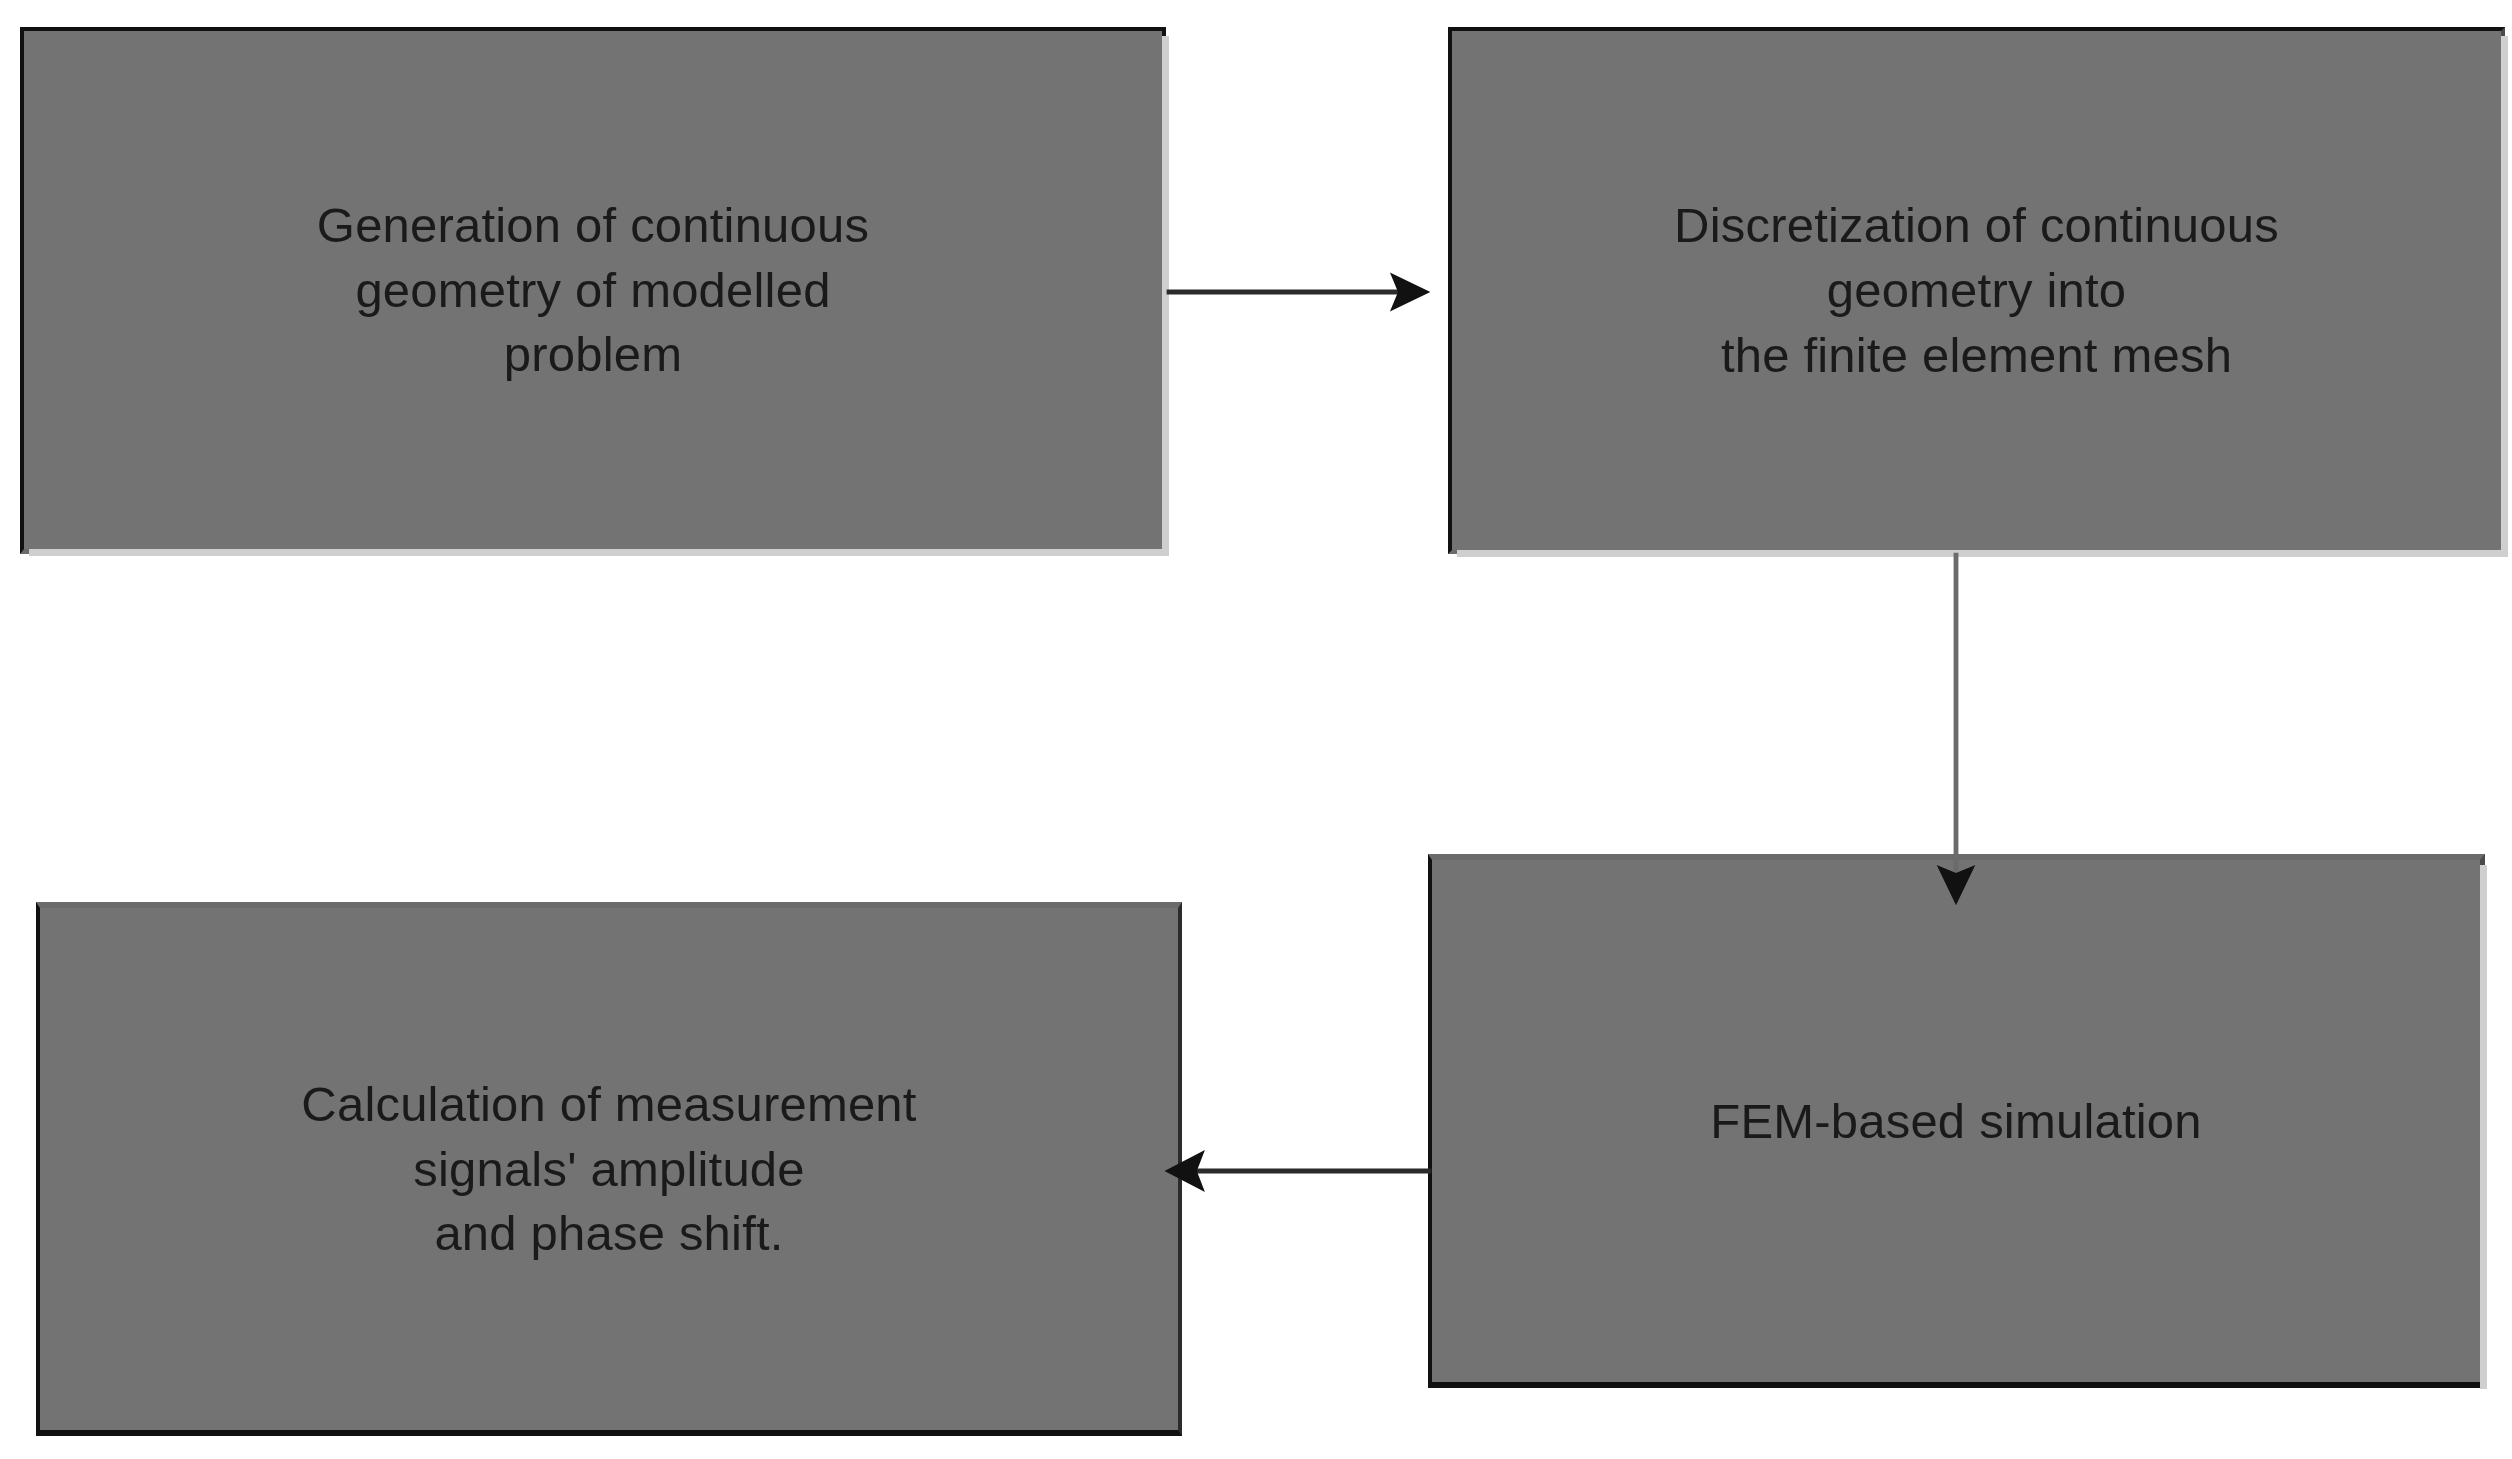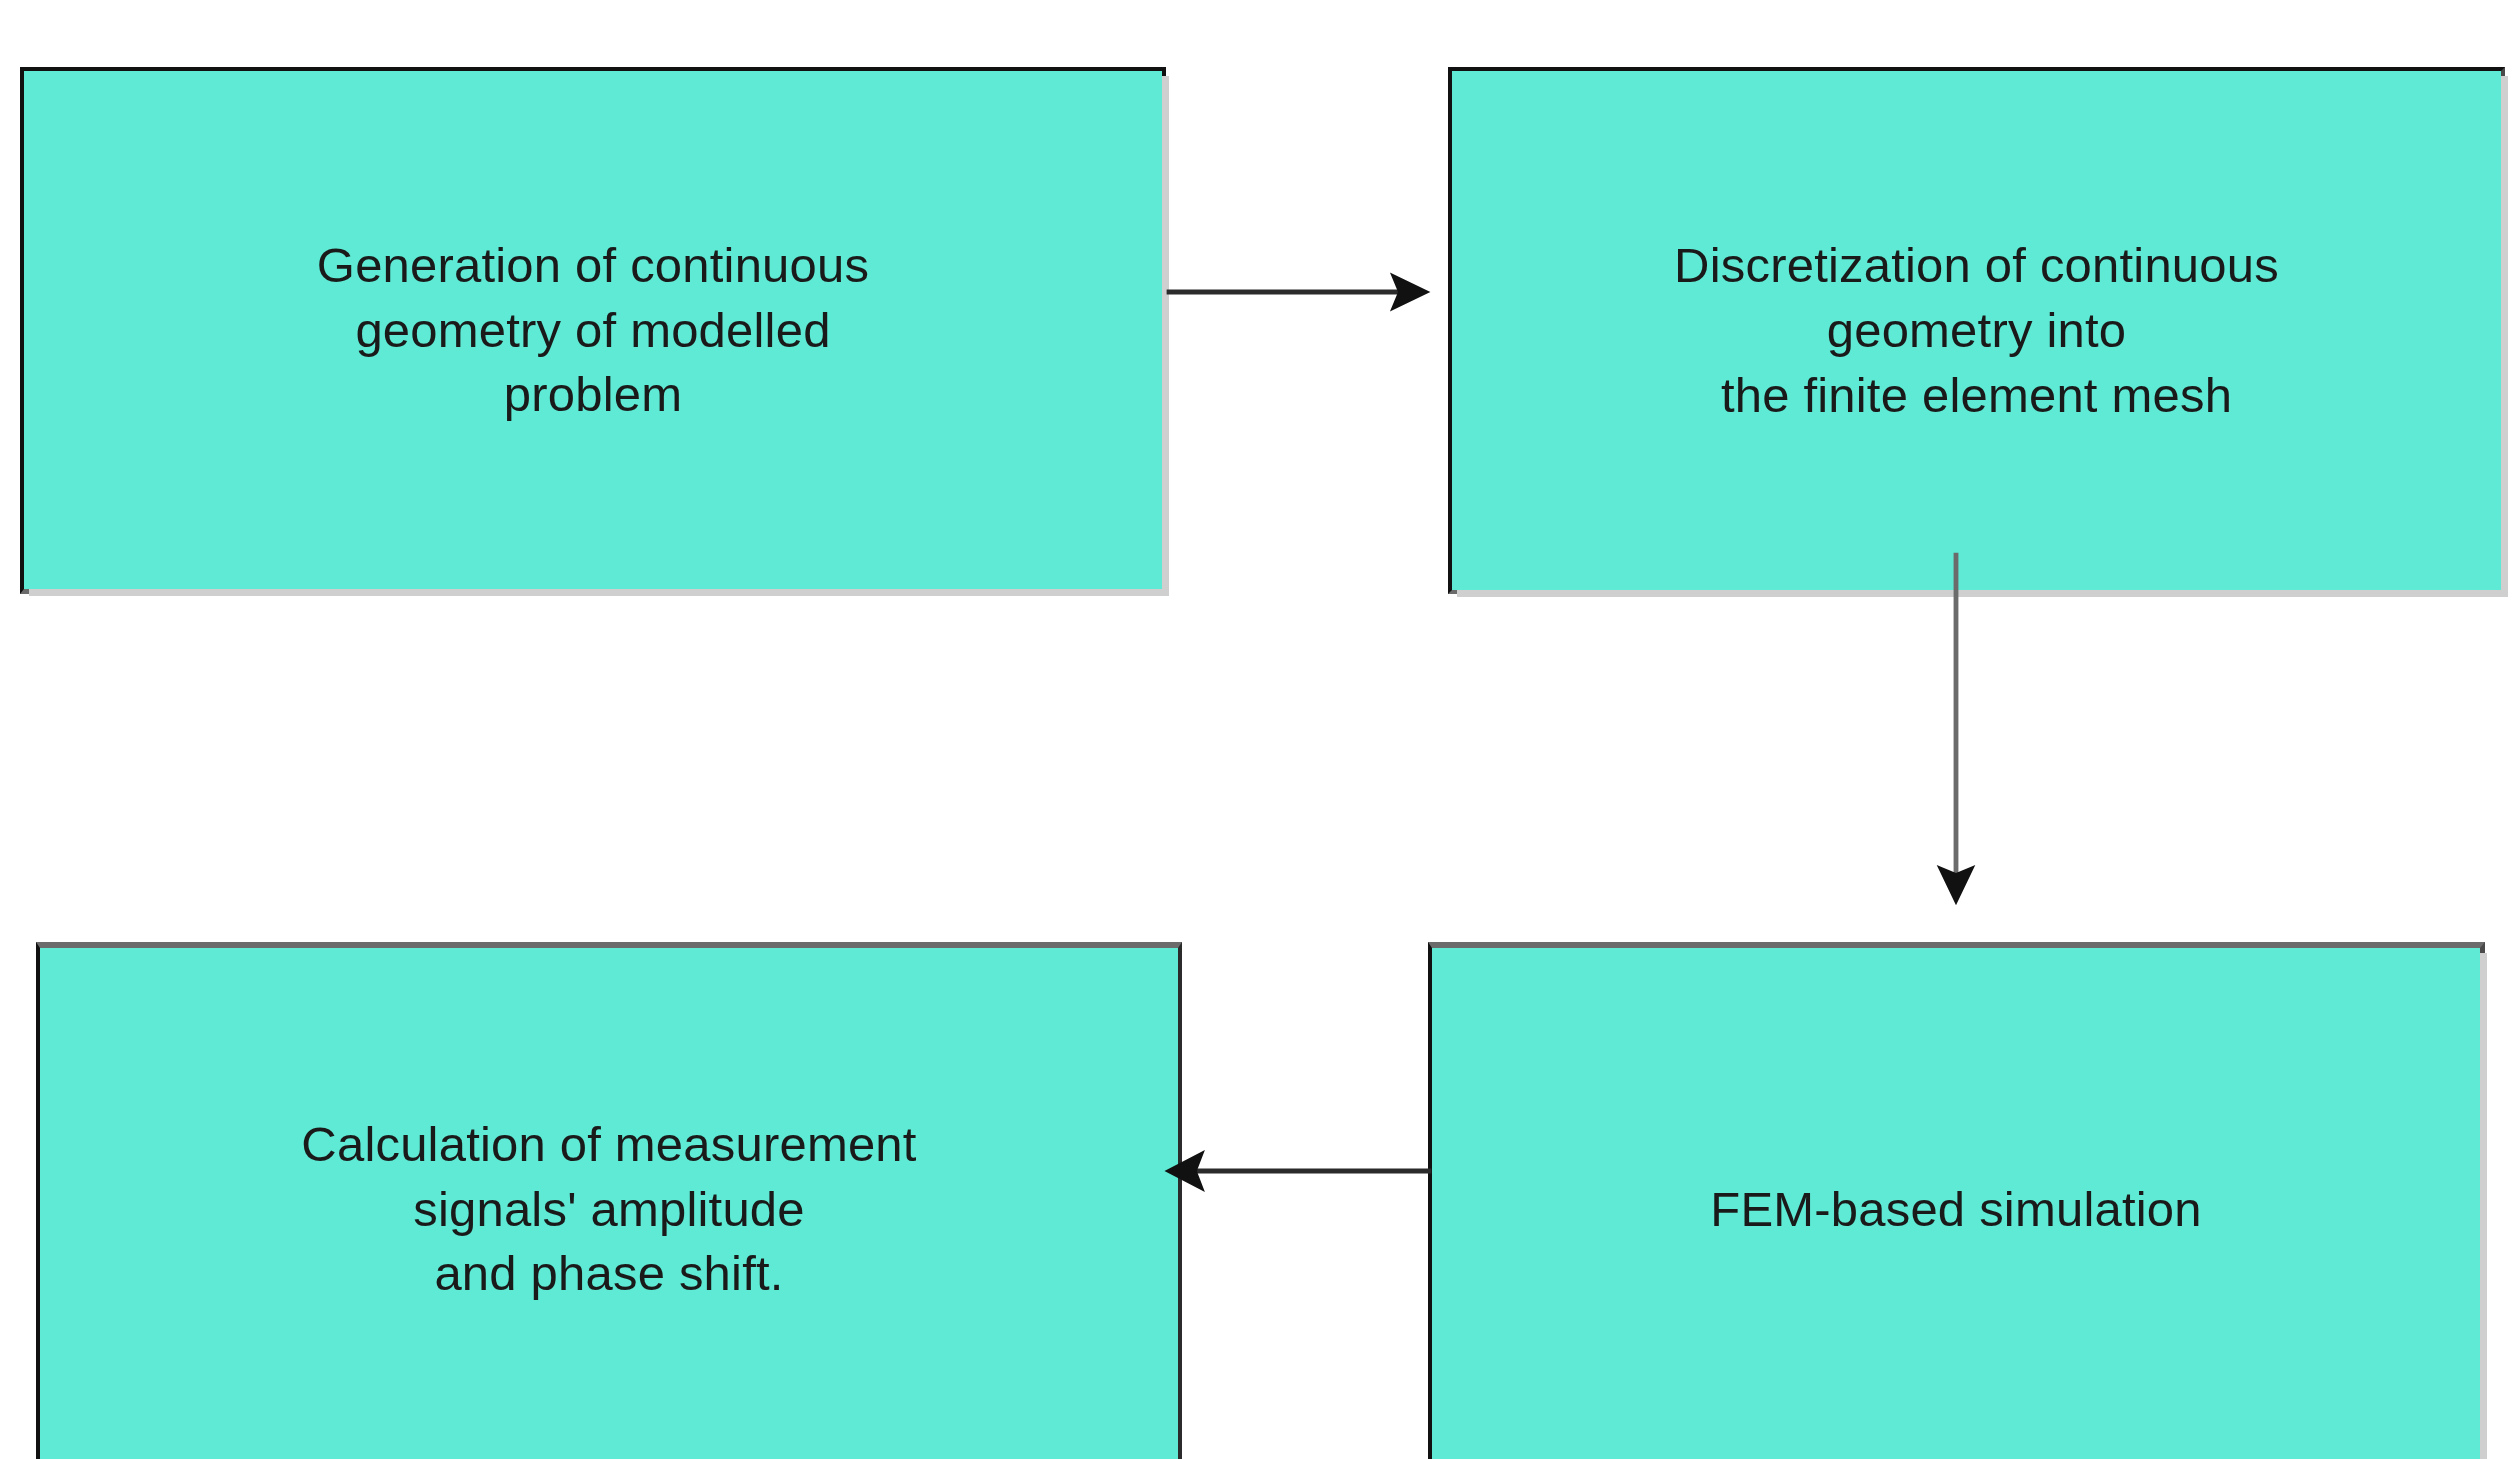--- a/index.html
+++ b/index.html
@@ -13,26 +13,25 @@
   #canvas {
     position: relative;
     width: 2512px;
     height: 1460px;
     background: #ffffff;
     overflow: hidden;
   }
   .node {
     position: absolute;
     box-sizing: border-box;
-    background: #5eead4;
+    background: #737373;
     display: flex;
     align-items: center;
     justify-content: center;
     text-align: center;
-    margin-top: 40px;
   }
   .node .shadow-r {
     position: absolute;
     top: 4.9px;
     right: -7.3px;
     width: 7.3px;
     bottom: -7.3px;
     background: #cfcfcf;
   }
   .node .shadow-b {
@@ -70,21 +69,21 @@
     border-bottom: 4.9px solid #6b6b6b;
   }
   #node-signal-calculation {
     left: 36px; top: 902px; width: 1146px; height: 534px;
     border-top: 6.5px solid #6b6b6b;
     border-left: 4.9px solid #111111;
     border-right: 4.9px solid #2b2b2b;
     border-bottom: 6.5px solid #111111;
   }
   #node-fem-simulation {
-    left: 1428px; top: 902px; width: 1057px; height: 534px;
+    left: 1428px; top: 854px; width: 1057px; height: 534px;
     border-top: 6.5px solid #6b6b6b;
     border-left: 4.9px solid #111111;
     border-right: 5.7px solid #4a4a4a;
     border-bottom: 6.5px solid #111111;
   }
 
   
   .connector { position: absolute; z-index: 1; }
   #connector-gen-to-disc { left: 1165px; top: 257px; width: 267px; height: 70px; }
   #connector-disc-to-fem { left: 1919px; top: 550px; width: 74px; height: 358px; }

